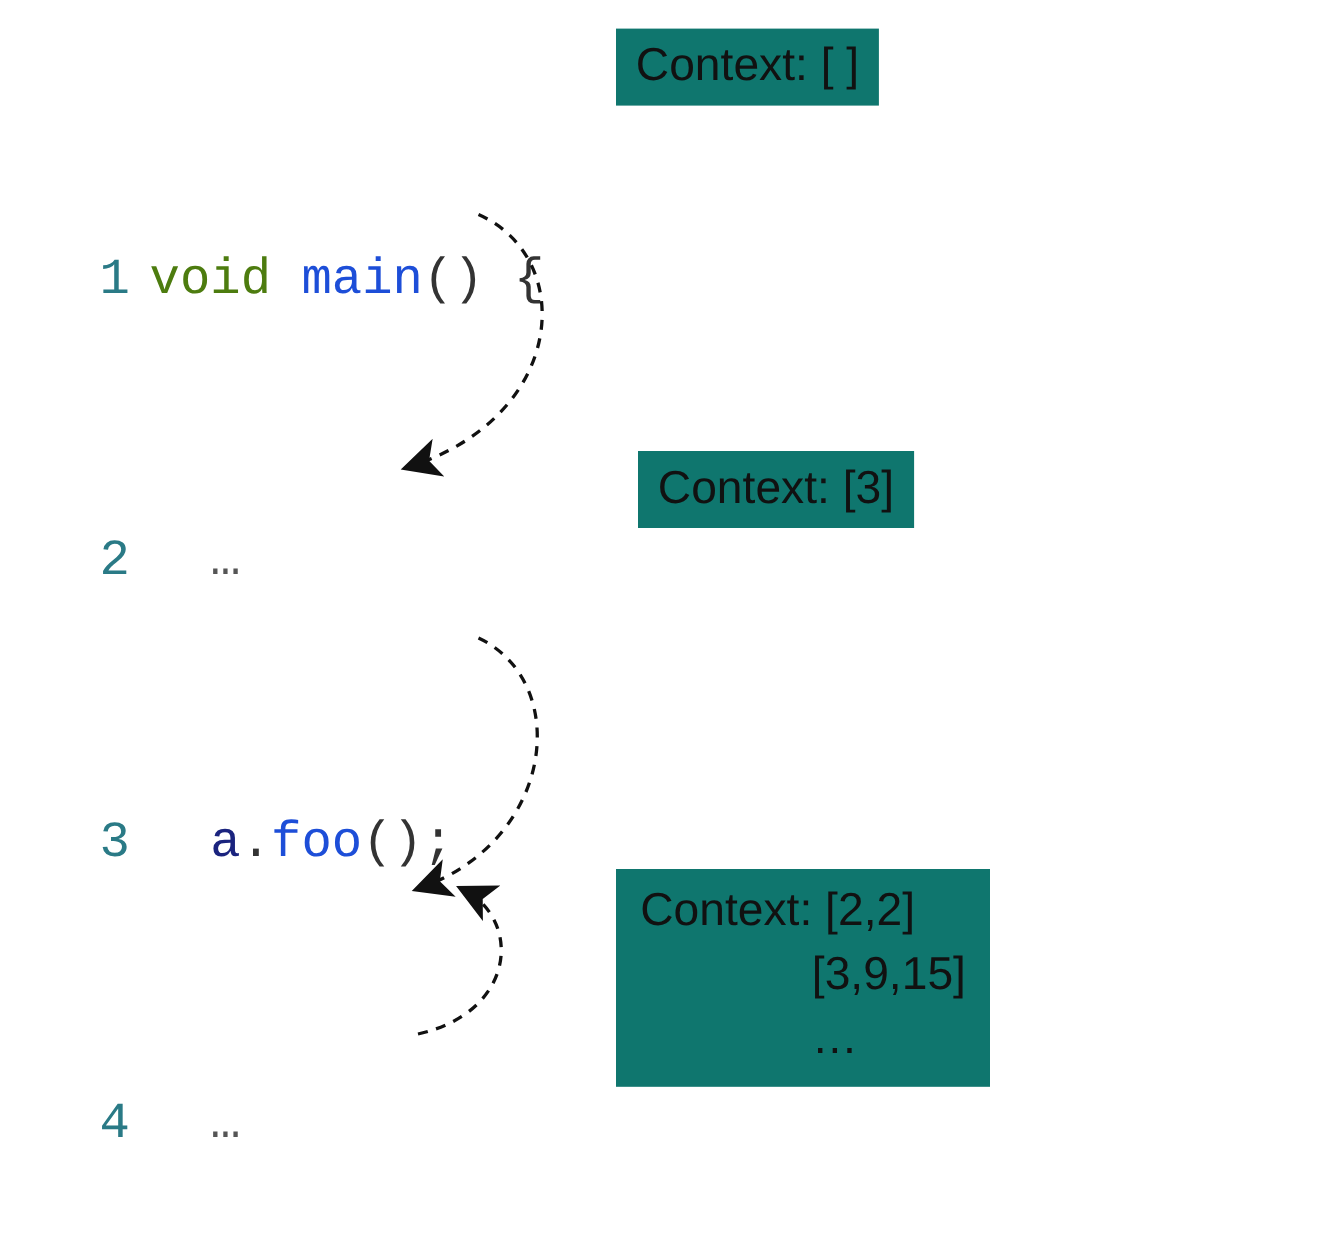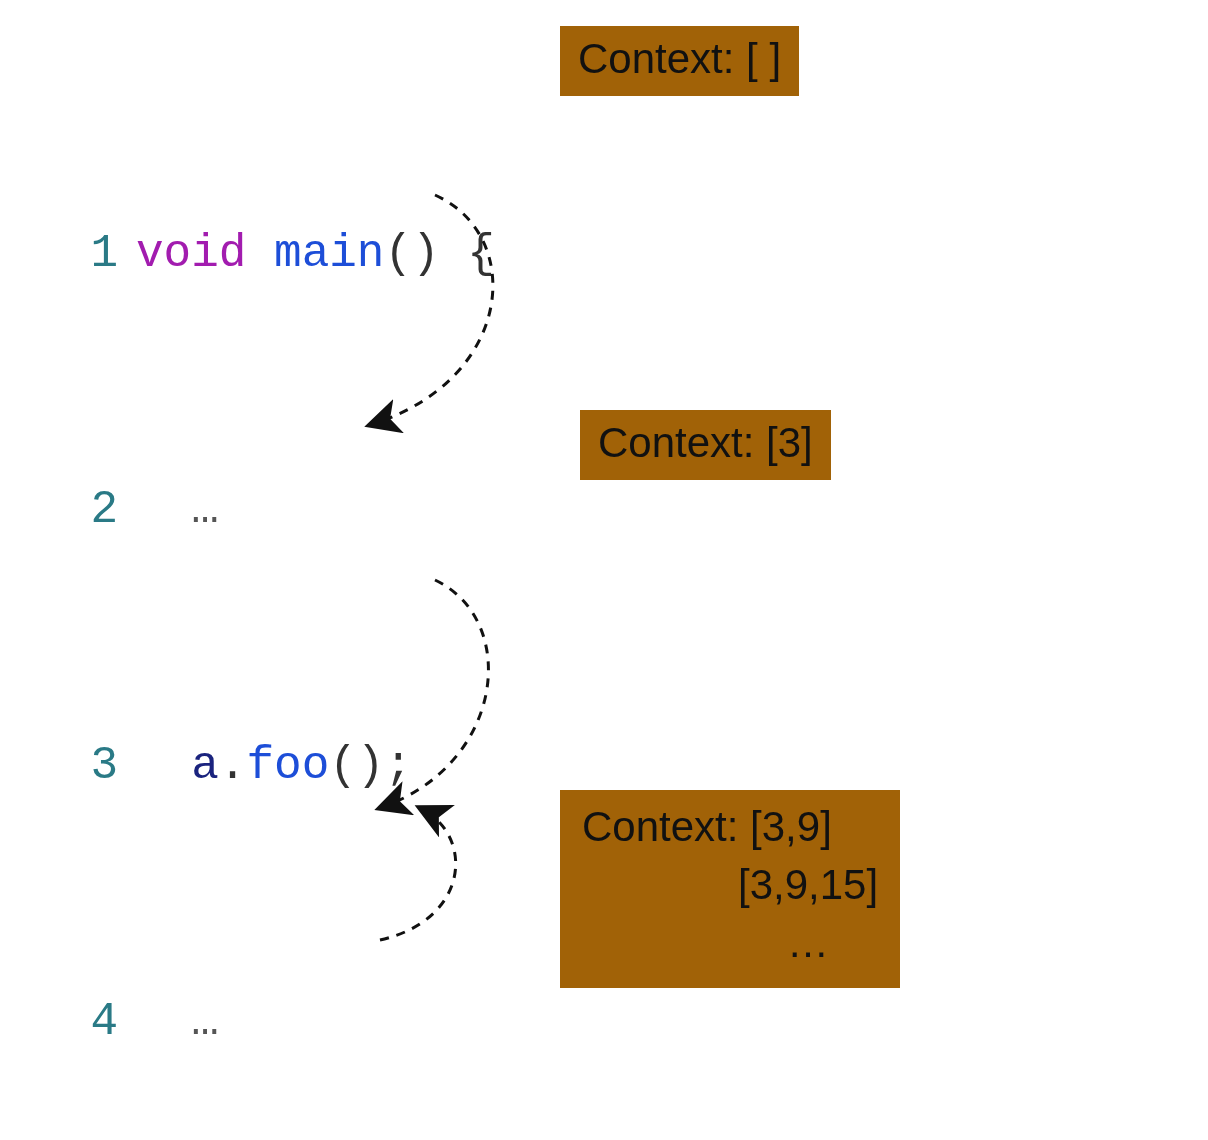--- a/index.html
+++ b/index.html
@@ -26,41 +26,40 @@
     display: flex;
     align-items: baseline;
   }
   .lineno {
     color: #2a7a86;
     width: 78px;
     text-align: right;
     padding-right: 18px;
     letter-spacing: 0px;
   }
-  .tok-kw   { color: #a21caf; }       
+  .tok-kw   { color: #4d7c0f; }       
   .tok-fn   { color: #1d4ed8; }       
   .tok-var  { color: #1a237e; }       
   .tok-punc { color: #333; }
   .tok-ell  { color: #555; }
 
   .context-box {
     position: absolute;
-    background: #a16207;
+    background: #0f766e;
     color: #111;
     font-family: "Segoe UI", "Helvetica Neue", Arial, sans-serif;
     font-size: 42px;
     line-height: 58px;
     padding: 4px 18px 8px 18px;
   }
   .context-big {
     padding: 8px 22px 16px 22px;
   }
   .ctx-indent {
     padding-left: 156px;
-    text-align: center;
   }
 
   svg.arrows {
     position: absolute;
     top: 0; left: 0;
     width: 1208px; height: 1140px;
     pointer-events: none;
   }
 </style>
 </head>
@@ -118,21 +117,21 @@
 <div class="context-box" style="top:26px; left:560px;">
   <span>Context: </span><span>[ ]</span>
 </div>
 
 <div class="context-box" style="top:410px; left:580px;">
   <span>Context: </span><span>[3]</span>
 </div>
 
 <div class="context-box context-big" style="top:790px; left:560px;">
   <div>
-    <span>Context: </span><span>[3,9]</span>
+    <span>Context: </span><span>[2,2]</span>
   </div>
   <div class="ctx-indent"><span>[3,9,15]</span></div>
   <div class="ctx-indent"><span>…</span></div>
 </div>
 
 <svg class="arrows">
   <defs>
     <marker id="arrowhead" markerWidth="14" markerHeight="14" refX="10" refY="6" orient="auto">
       <path d="M0,0 L12,6 L0,12 L3,6 Z" fill="#111"></path>
     </marker>

